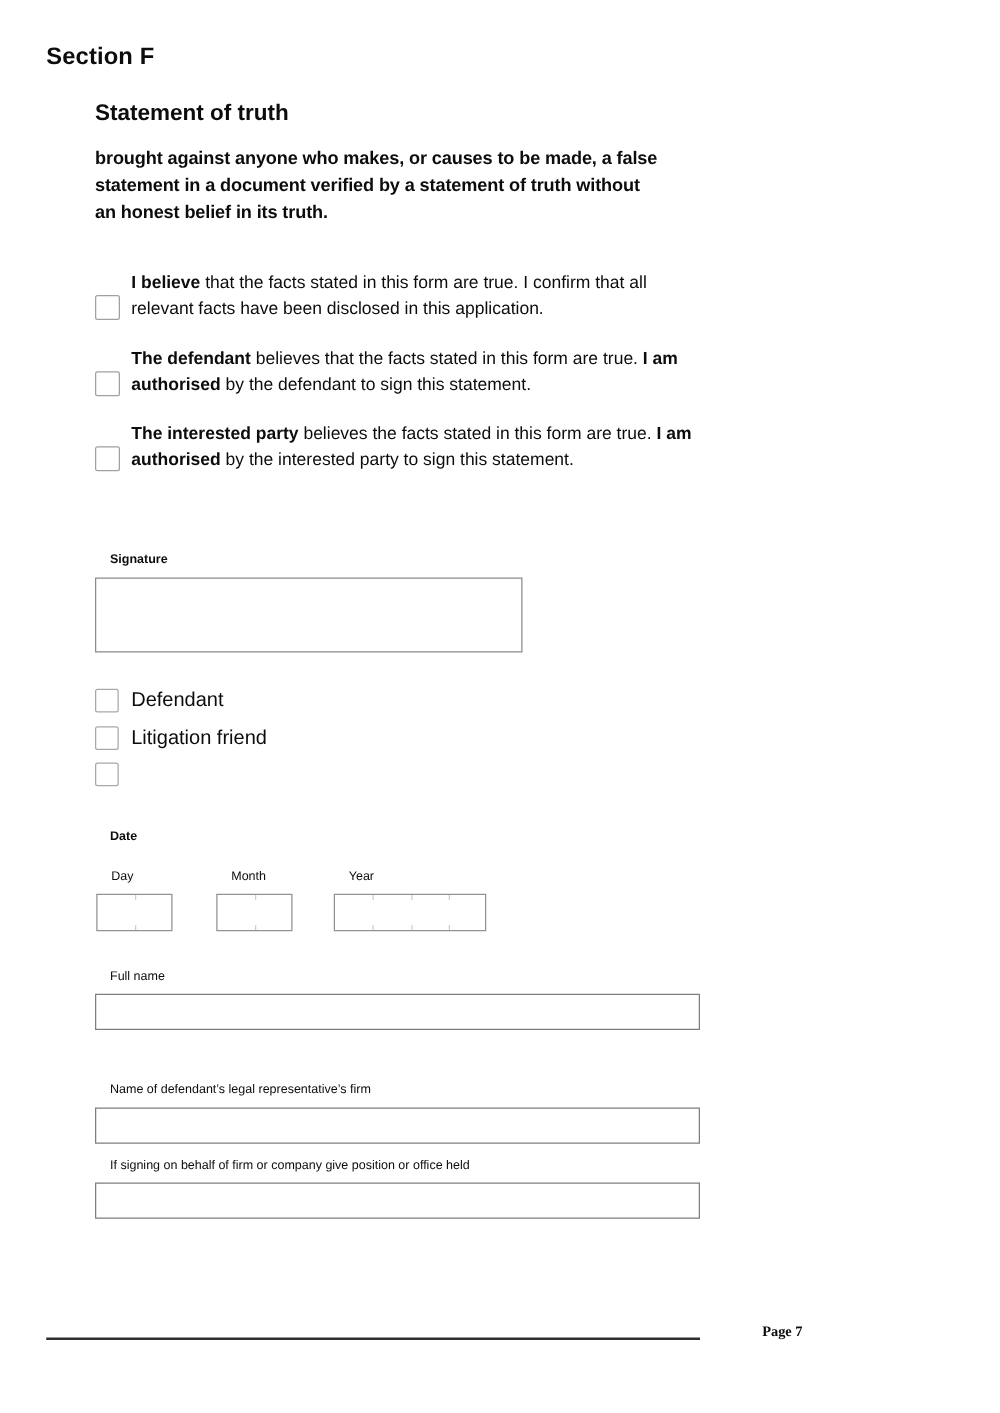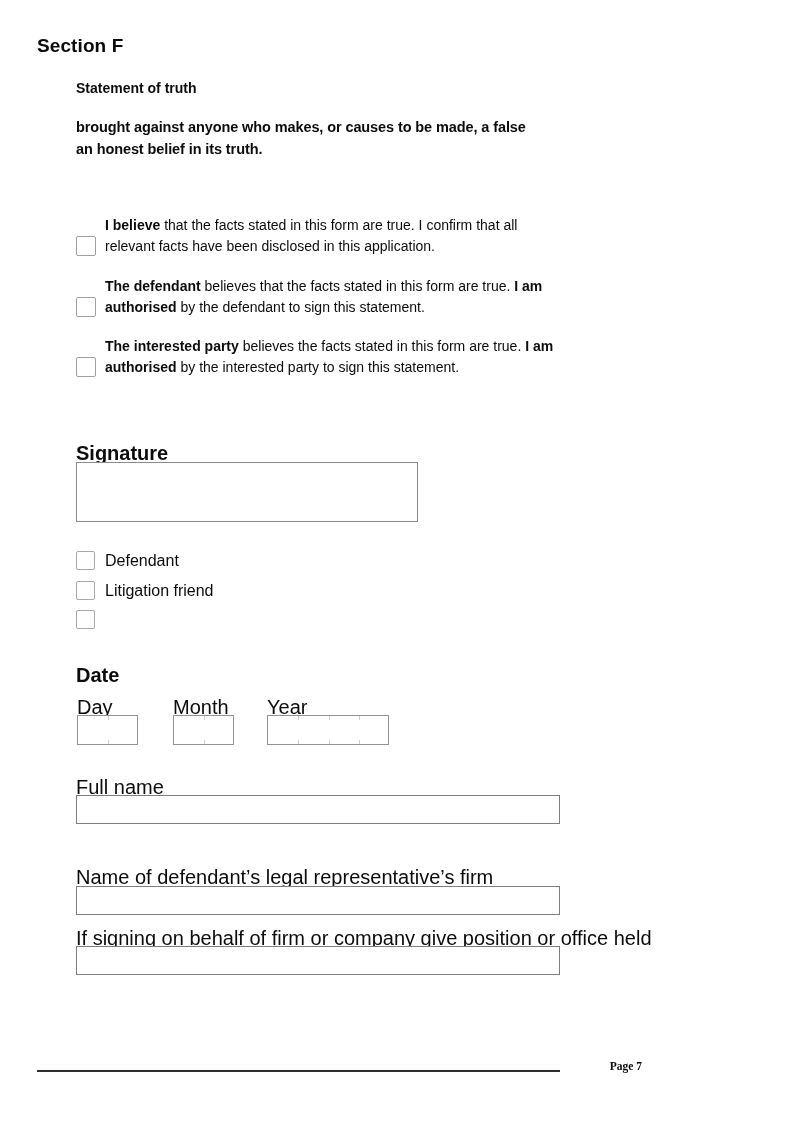--- a/index.html
+++ b/index.html
@@ -19,21 +19,21 @@
   }
   .abs { position: absolute; }
 
   .section-label {
     left: 37px; top: 35px;
     font-size: 19px; font-weight: 700;
     letter-spacing: 0.1px;
   }
   .h2 {
     left: 76px; top: 80px;
-    font-size: 14px; font-weight: 700;
+    font-size: 18px; font-weight: 700;
   }
   .intro {
     left: 76px; top: 117px;
     width: 500px;
     font-size: 14.5px; font-weight: 700;
     line-height: 21.5px;
     letter-spacing: -0.1px;
   }
 
   .decl-row {
@@ -50,21 +50,21 @@
     margin-top: 1px;
   }
   .decl-text {
     margin-left: 9px;
     width: 452px;
     font-size: 14px;
     line-height: 20.5px;
   }
   .decl-text b { font-weight: 700; }
 
-  .field-label { font-size: 20px; }
+  .field-label { font-size: 10px; margin-left: 12px; }
   .field-label.bold { font-weight: 700; }
 
   .signature-box {
     left: 76px; top: 462px;
     width: 342px; height: 60px;
     border: 1px solid #8a8a8a;
     background: #fff;
   }
 
   .role-row {
@@ -122,20 +122,21 @@
 <body>
 
 <div class="page">
 
   <div class="abs section-label">Section F</div>
 
   <div class="abs h2">Statement of truth</div>
 
   <div class="abs intro">
     <div>brought against anyone who makes, or causes to be made, a false</div>
+    <div>statement in a document verified by a statement of truth without</div>
     <div>an honest belief in its truth.</div>
   </div>
 
   <div class="abs decl-row" style="top:215px">
     <div class="checkbox"></div>
     <div class="decl-text"><b>I believe</b><span> that the facts stated in this form are true. I confirm that all relevant facts have been disclosed in this application.</span><b></b><span></span></div>
   </div>
 
   <div class="abs decl-row" style="top:276px">
     <div class="checkbox"></div>

